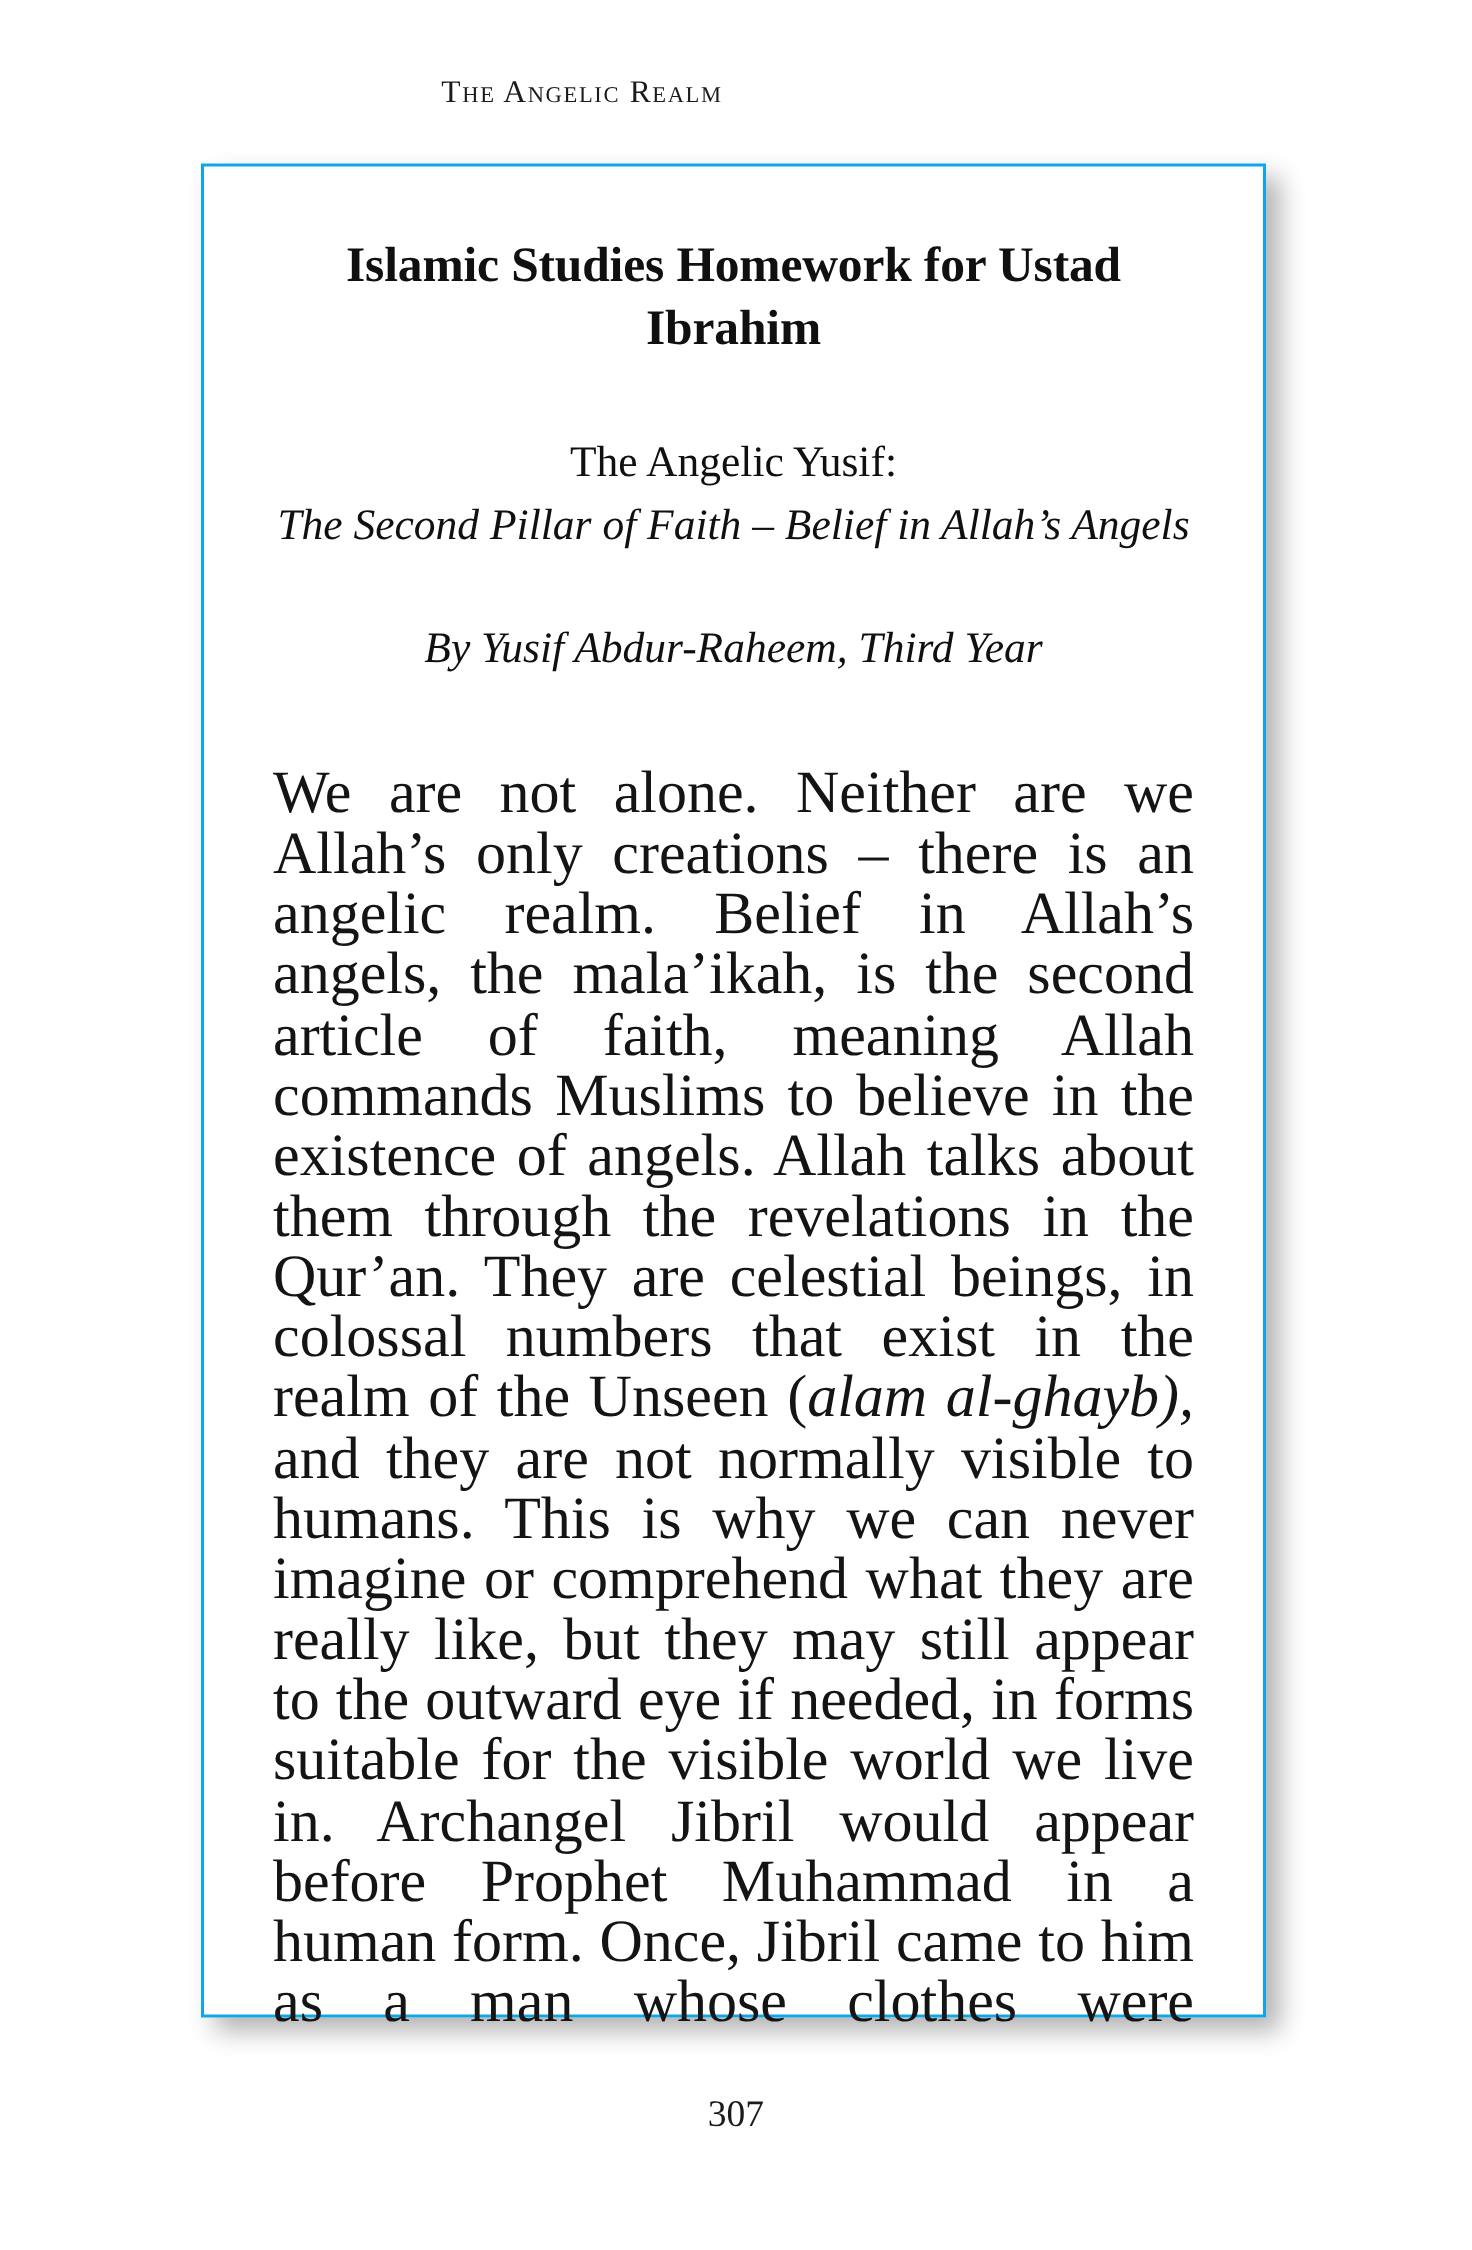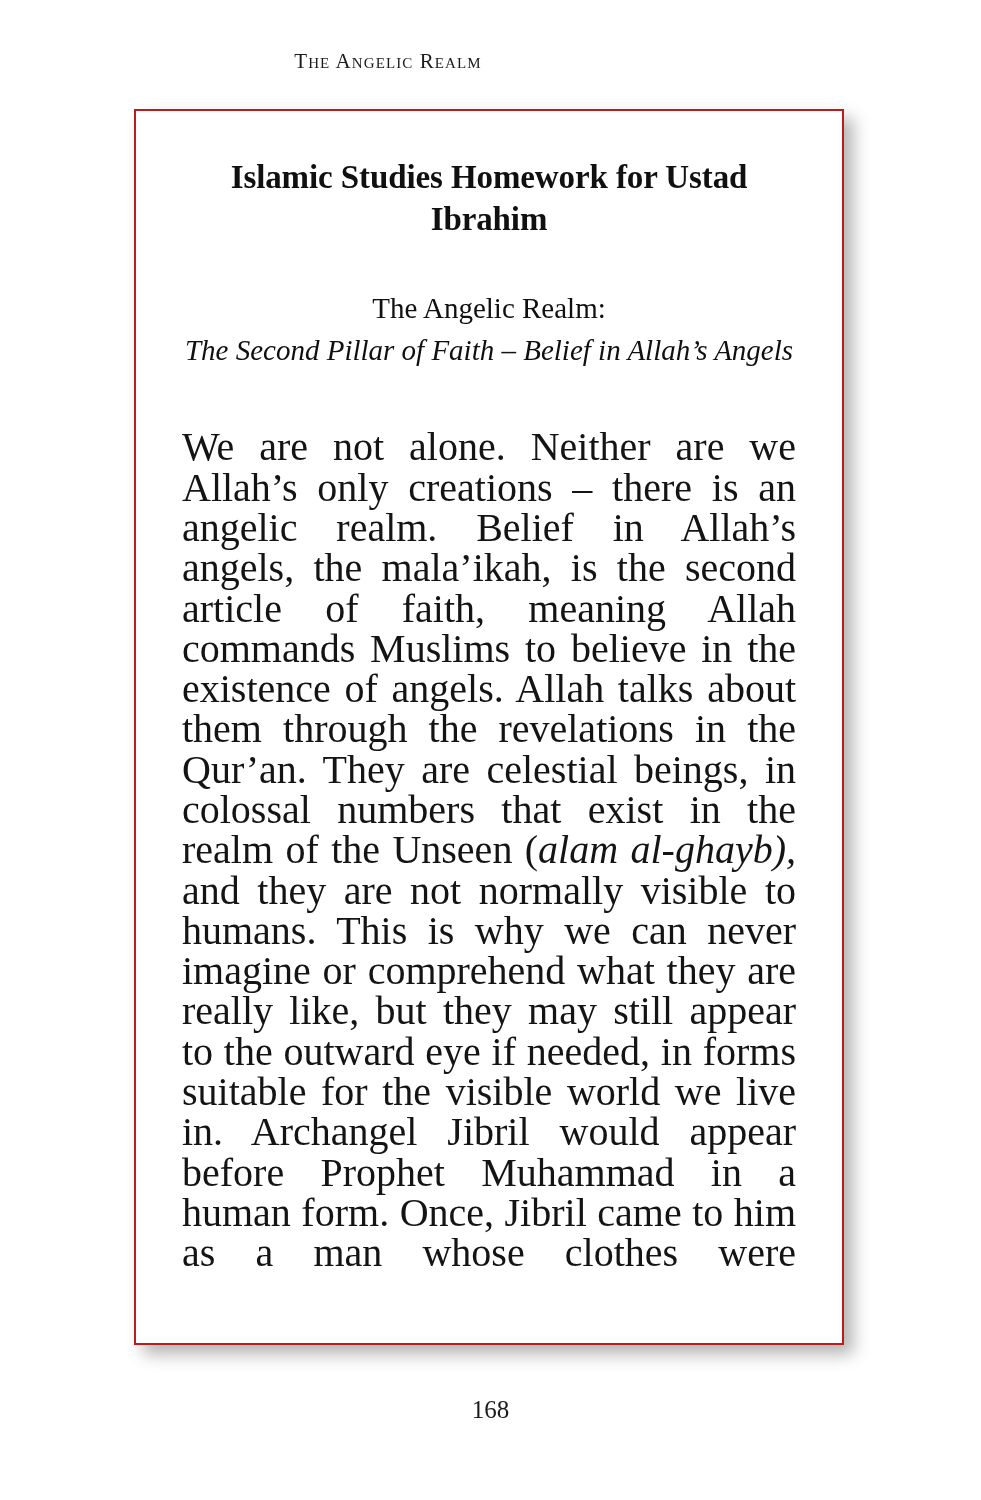--- a/index.html
+++ b/index.html
@@ -31,21 +31,21 @@
   }
 
   
   .page-sheet {
     position: absolute;
     left: 134px;
     top: 109px;
     width: 710px;
     height: 1236px;
     background: #ffffff;
-    border: 2px solid #b91c1c;
+    border: 2px solid #0ea5e9;
     box-sizing: border-box;
     box-shadow: 9px 9px 16px rgba(0,0,0,0.30);
   }
 
   .page-inner {
     position: absolute;
     left: 46px;
     top: 0;
     width: 614px;
     height: 100%;
@@ -115,27 +115,28 @@
 <div>
 
   <div class="running-header">The Angelic Realm</div>
 
   <div class="page-sheet">
     <div class="page-inner">
 
       <h1 class="doc-title">Islamic Studies Homework for Ustad Ibrahim</h1>
 
       <div class="subtitle-block">
-        <span class="subtitle-line-1">The Angelic Realm:</span><br>
+        <span class="subtitle-line-1">The Angelic Yusif:</span><br>
         <span class="subtitle-line-2">The Second Pillar of Faith – Belief in Allah’s Angels</span>
       </div>
 
+      <div class="byline">By Yusif Abdur-Raheem, Third Year</div>
 
       <p class="body-copy">
         <span>We are not alone. Neither are we Allah’s only creations – there is an angelic realm. Belief in Allah’s angels, the mala’ikah, is the second article of faith, meaning Allah commands Muslims to believe in the existence of angels. Allah talks about them through the revelations in the Qur’an. They are celestial beings, in colossal numbers that exist in the realm of the Unseen (</span><span class="it">alam al-ghayb),</span><span> and they are not normally visible to humans. This is why we can never imagine or comprehend what they are really like, but they may still appear to the outward eye if needed, in forms suitable for the visible world we live in. Archangel Jibril would appear before Prophet Muhammad in a human form. Once, Jibril came to him as a man whose clothes were</span>
       </p>
 
     </div>
   </div>
 
-  <div class="folio">168</div>
+  <div class="folio">307</div>
 
 </div>
 
 </body></html>

